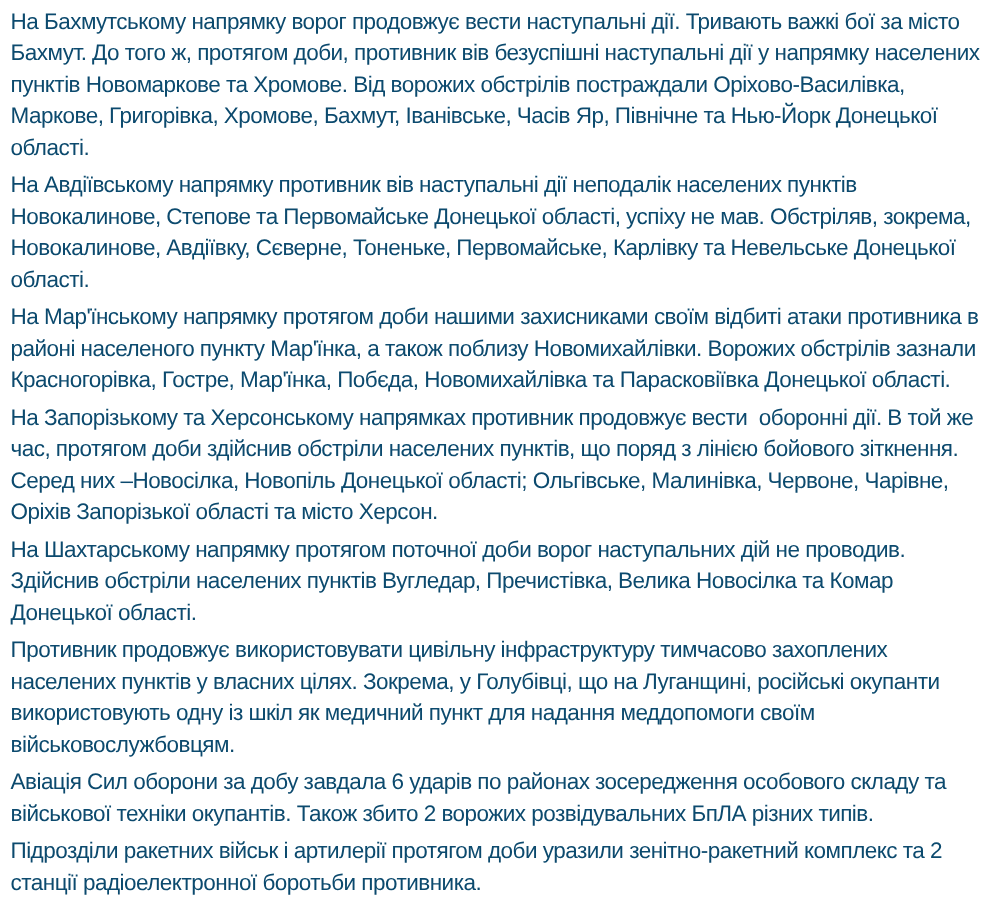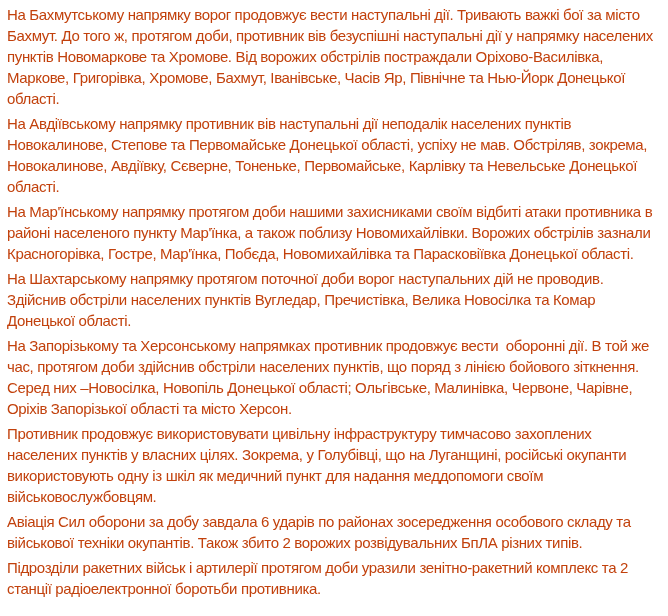--- a/index.html
+++ b/index.html
@@ -9,34 +9,34 @@
   }
   .report {
     width: 668px;
     min-height: 616px;
     box-sizing: border-box;
     padding: 4px 6px 0 7px;
     font-family: "Liberation Sans", "DejaVu Sans", sans-serif;
     font-size: 15px;
     line-height: 21px;
     letter-spacing: -0.35px;
-    color: #c2410c;
+    color: #0c4a6e;
     background: #ffffff;
   }
   .report p {
     margin: 0 0 4px 0;
     white-space: pre-wrap;
     word-wrap: break-word;
   }
 </style>
 </head>
 <body>
 
 <div class="report">
   <p>На Бахмутському напрямку ворог продовжує вести наступальні дії. Тривають важкі бої за місто Бахмут. До того ж, протягом доби, противник вів безуспішні наступальні дії у напрямку населених пунктів Новомаркове та Хромове. Від ворожих обстрілів постраждали Оріхово-Василівка, Маркове, Григорівка, Хромове, Бахмут, Іванівське, Часів Яр, Північне та Нью-Йорк Донецької області.</p>
   <p>На Авдіївському напрямку противник вів наступальні дії неподалік населених пунктів Новокалинове, Степове та Первомайське Донецької області, успіху не мав. Обстріляв, зокрема, Новокалинове, Авдіївку, Сєверне, Тоненьке, Первомайське, Карлівку та Невельське Донецької області.</p>
   <p>На Мар'їнському напрямку протягом доби нашими захисниками своїм відбиті атаки противника в районі населеного пункту Мар'їнка, а також поблизу Новомихайлівки. Ворожих обстрілів зазнали Красногорівка, Гостре, Мар'їнка, Побєда, Новомихайлівка та Парасковіївка Донецької області.</p>
+  <p>На Запорізькому та Херсонському напрямках противник продовжує вести  оборонні дії. В той же час, протягом доби здійснив обстріли населених пунктів, що поряд з лінією бойового зіткнення. Серед них –Новосілка, Новопіль Донецької області; Ольгівське, Малинівка, Червоне, Чарівне, Оріхів Запорізької області та місто Херсон.</p>
   <p>На Шахтарському напрямку протягом поточної доби ворог наступальних дій не проводив. Здійснив обстріли населених пунктів Вугледар, Пречистівка, Велика Новосілка та Комар Донецької області.</p>
-  <p>На Запорізькому та Херсонському напрямках противник продовжує вести  оборонні дії. В той же час, протягом доби здійснив обстріли населених пунктів, що поряд з лінією бойового зіткнення. Серед них –Новосілка, Новопіль Донецької області; Ольгівське, Малинівка, Червоне, Чарівне, Оріхів Запорізької області та місто Херсон.</p>
   <p>Противник продовжує використовувати цивільну інфраструктуру тимчасово захоплених населених пунктів у власних цілях. Зокрема, у Голубівці, що на Луганщині, російські окупанти використовують одну із шкіл як медичний пункт для надання меддопомоги своїм військовослужбовцям.</p>
   <p>Авіація Сил оборони за добу завдала 6 ударів по районах зосередження особового складу та військової техніки окупантів. Також збито 2 ворожих розвідувальних БпЛА різних типів.</p>
   <p>Підрозділи ракетних військ і артилерії протягом доби уразили зенітно-ракетний комплекс та 2 станції радіоелектронної боротьби противника.</p>
 </div>
 
 </body></html>

